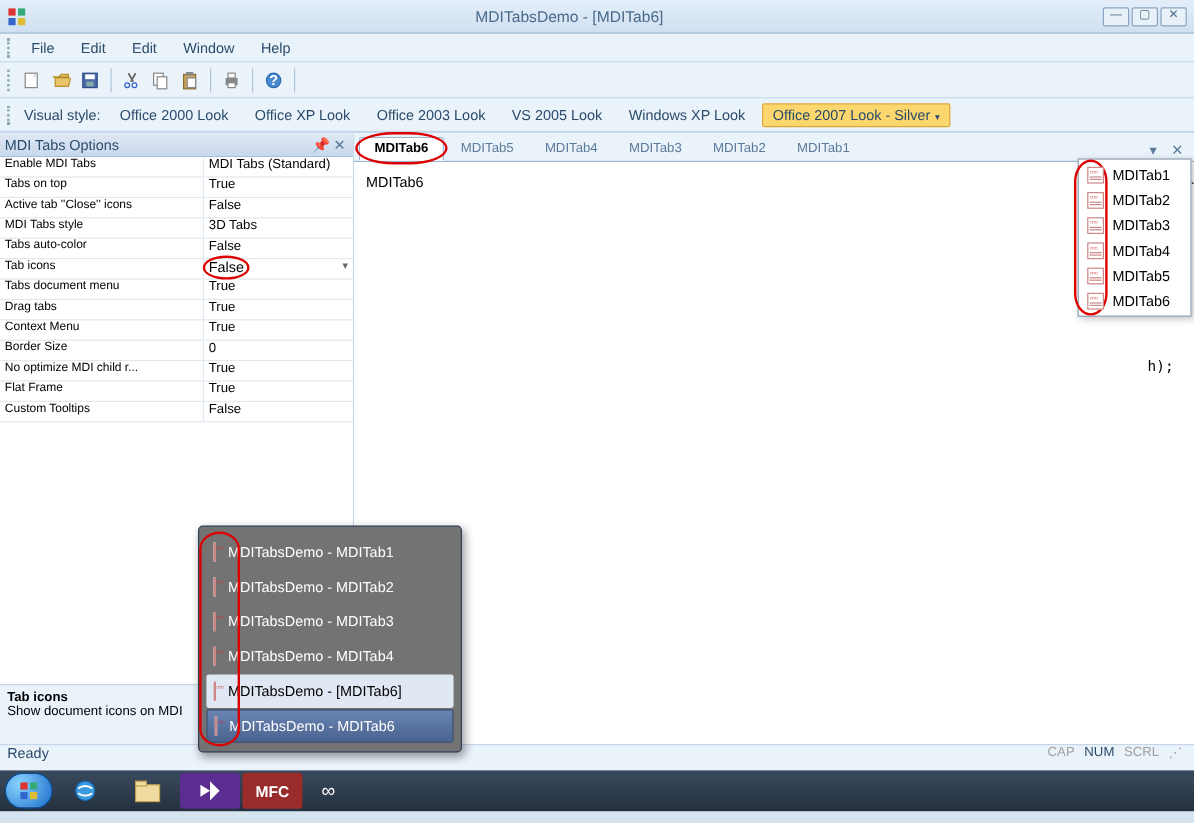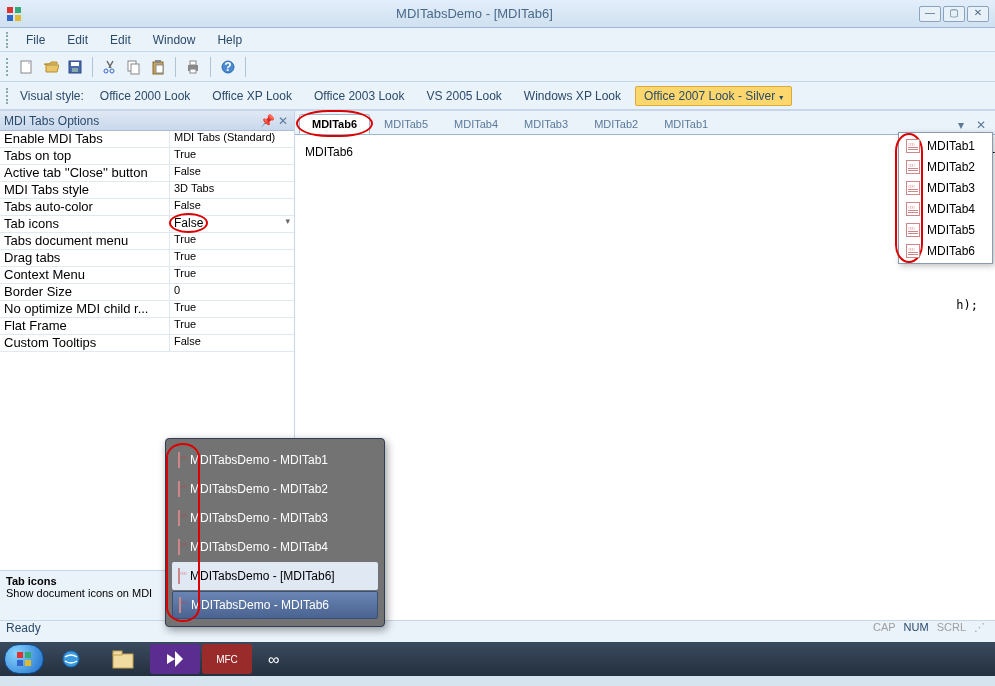--- a/index.html
+++ b/index.html
@@ -33,21 +33,21 @@
 
 
 .main { display:flex; height:510px; background:#fff; border-top:1px solid #c5d7e8; }
 .sidepanel { width:295px; background:#f5f8fc; border-right:1px solid #c5d7e8; display:flex; flex-direction:column; }
 .panelhdr { height:20px; background:linear-gradient(#e0e8f4,#c8d8ec); border-bottom:1px solid #a8c0d8; display:flex; align-items:center; padding:0 4px; color:#2b4b6b; font-size:11px; }
 .panelhdr .sp { flex:1; }
 .panelhdr .ico { width:14px; height:14px; margin-left:2px; cursor:pointer; color:#5a7a9a; text-align:center; line-height:14px; }
 
 .propgrid { flex:1; overflow:auto; background:#fff; }
 .proprow { display:flex; height:17px; border-bottom:1px solid #e2e8f0; }
-.propname { width:170px; padding:0 4px; color:#000; font-size:13px; border-right:1px solid #e2e8f0; white-space:nowrap; overflow:hidden; }
+.propname { width:170px; padding:0 4px; color:#000; font-size:10px; border-right:1px solid #e2e8f0; white-space:nowrap; overflow:hidden; }
 .propval { flex:1; padding:0 4px; color:#000; font-size:11px; position:relative; }
 .propval.dd::after { content:"▾"; position:absolute; right:4px; top:0; color:#666; font-size:9px; }
 .circled { position:relative; display:inline-block; }
 .circled::after { content:""; position:absolute; left:-5px; right:-5px; top:-3px; bottom:-3px; border:2px solid #d00; border-radius:50%; pointer-events:none; }
 
 .panelfoot { height:50px; background:#eaf2fa; border-top:1px solid #c5d7e8; padding:4px 6px; }
 .panelfoot .t { font-weight:bold; font-size:11px; color:#000; }
 .panelfoot .d { font-size:11px; color:#000; white-space:nowrap; overflow:hidden; }
 
 
@@ -211,21 +211,21 @@
     <div class="propgrid" id="propgrid">
         <div class="proprow">
           <div class="propname">Enable MDI Tabs</div>
           <div class="propval">MDI Tabs (Standard)</div>
         </div>
         <div class="proprow">
           <div class="propname">Tabs on top</div>
           <div class="propval">True</div>
         </div>
         <div class="proprow">
-          <div class="propname">Active tab ''Close'' button</div>
+          <div class="propname">Active tab ''Close'' icons</div>
           <div class="propval">False</div>
         </div>
         <div class="proprow">
           <div class="propname">MDI Tabs style</div>
           <div class="propval">3D Tabs</div>
         </div>
         <div class="proprow">
           <div class="propname">Tabs auto-color</div>
           <div class="propval">False</div>
         </div>
@@ -314,21 +314,21 @@
         <rect x="2" y="6" width="20" height="14" fill="#f0dca0" stroke="#c0a050"></rect>
         <rect x="2" y="3" width="9" height="4" fill="#f0dca0" stroke="#c0a050"></rect>
       </svg>
     </div>
   <div class="tbtn vs">
       <svg width="22" height="22">
         <path d="M3 6 L11 11 L3 16 M11 3 L19 11 L11 19 Z" fill="#fff"></path>
       </svg>
     </div>
   <div class="tbtn mfc">
-      <span style="color:#fff;font-size:10px;font-weight:normal">MFC</span>
+      <span style="color:#fff;font-size:13px;font-weight:bold">MFC</span>
     </div>
   <div class="tbtn">
       <span class="inf">∞</span>
     </div>
 </div>
 
 <div class="popup tabmenu" id="tabmenu">
   <div class="circle-col"></div>
 <div class="row">
       <span class="ico">

